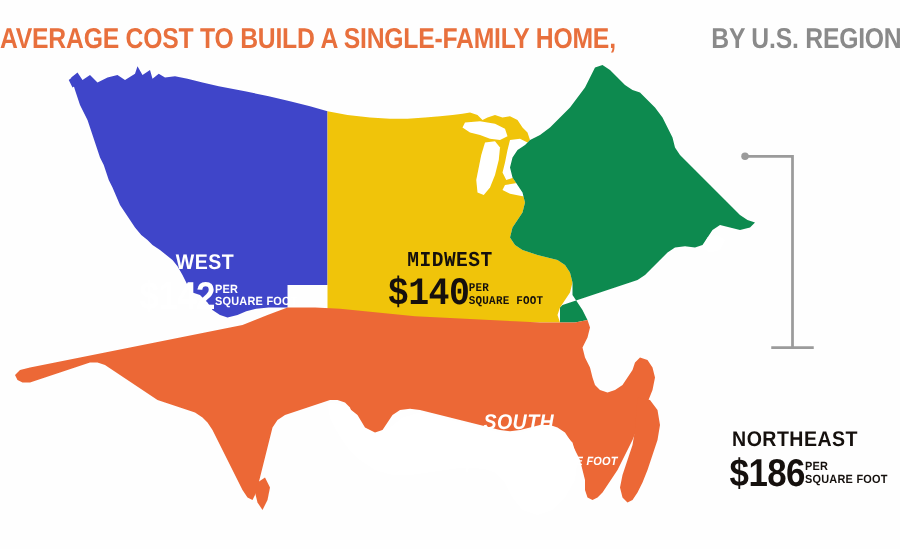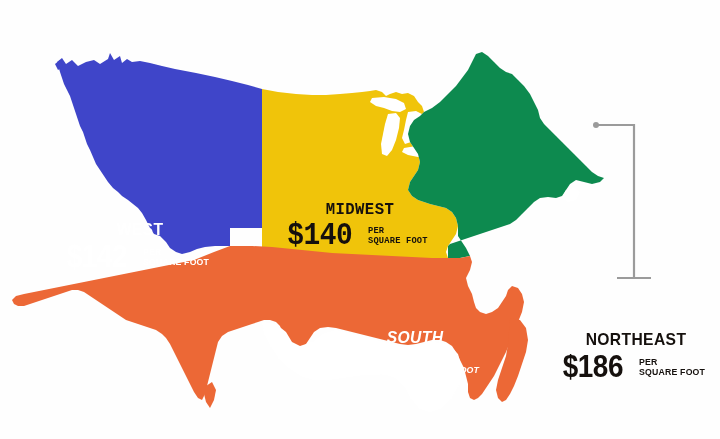--- a/index.html
+++ b/index.html
@@ -60,22 +60,22 @@
   .region-name {
     display: block;
     font-weight: bold;
     font-size: 17px;
     letter-spacing: 0.4px;
     transform: scaleX(0.92);
   }
   .amount-row {
     display: flex;
     align-items: center;
-    justify-content: flex-start;
-    gap: 16px;
+    justify-content: flex-end;
+    gap: 0;
     margin-top: 1px;
   }
   .amount {
     font-weight: bold;
     font-size: 31px;
     line-height: 1;
     letter-spacing: -0.5px;
     transform: scaleX(0.9);
     transform-origin: right center;
   }
@@ -90,33 +90,36 @@
   }
   .per-unit span { display: block; }
 
   .label-light .region-name,
   .label-light .amount,
   .label-light .per-unit { color: #ffffff; }
   .label-dark .region-name,
   .label-dark .amount,
   .label-dark .per-unit { color: #15100d; }
 
-  #label-west     { left: 60px;  top: 150px; width: 160px; margin-top: 20px; }
+  #label-west     { left: 84px;  top: 150px; width: 160px; }
   #label-midwest  { left: 280px; top: 150px; width: 160px; font-family: Liberation Mono, monospace; }
   #label-south    { left: 330px; top: 278px; width: 170px; font-style: italic; }
-  #label-northeast{ left: 556px; top: 280px; width: 160px; }
+  #label-northeast{ left: 556px; top: 292px; width: 160px; }
 
   
   #leader-line { position: absolute; left: 0; top: 0; pointer-events: none; }
 </style>
 </head>
 <body>
 
 <div id="page">
 
+  <div id="title-bar">
+    <span class="title-seg" id="title-main">AVERAGE COST TO BUILD A SINGLE-FAMILY HOME,</span><span class="title-seg" id="title-sub">BY U.S. REGION</span>
+  </div>
 
   <div id="map-wrap">
 
     <svg id="us-map" width="720" height="389" viewBox="0 0 720 389">
 
       <path fill="#3f45c9" d="M 57,12
                L 62,8 L 66,14 L 72,10 L 78,16 L 86,12 L 94,10 L 100,14
                L 108,9 L 110,3 L 114,10 L 120,6 L 122,13 L 127,9
                L 132,12 L 140,11 L 150,13 L 162,16 L 175,19
                L 196,23 L 215,27 L 232,31 L 248,35 L 262,39

